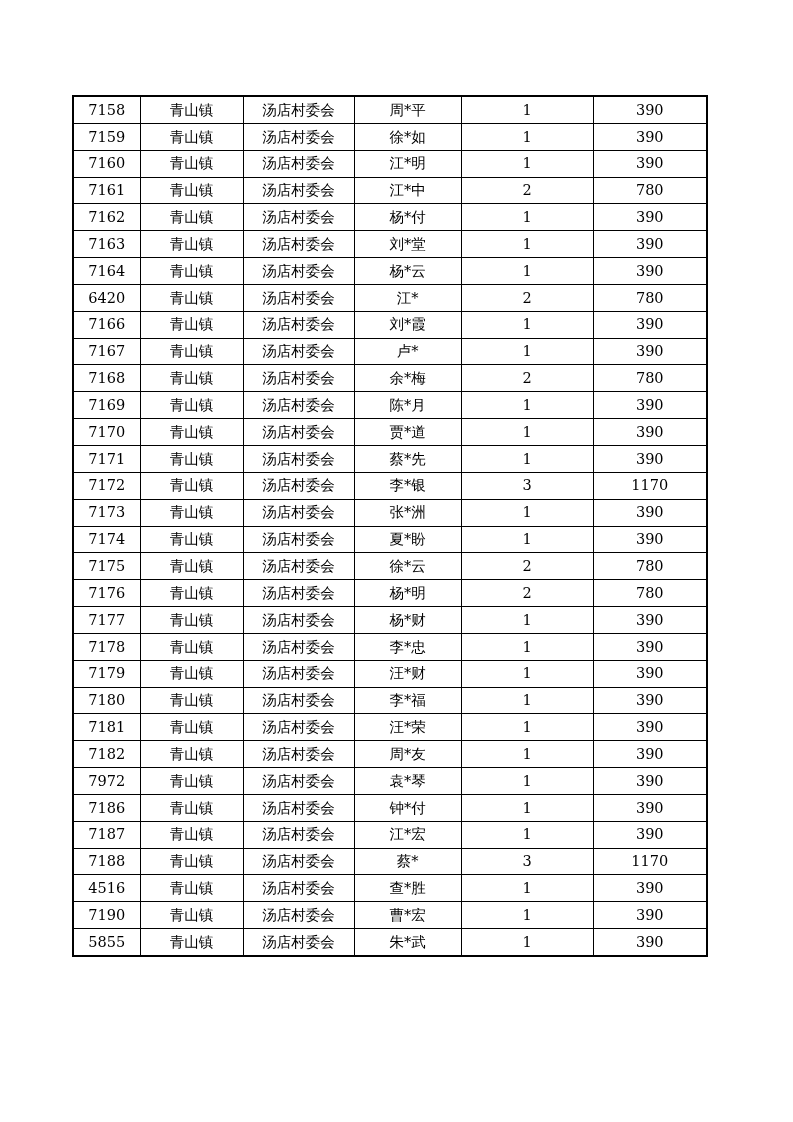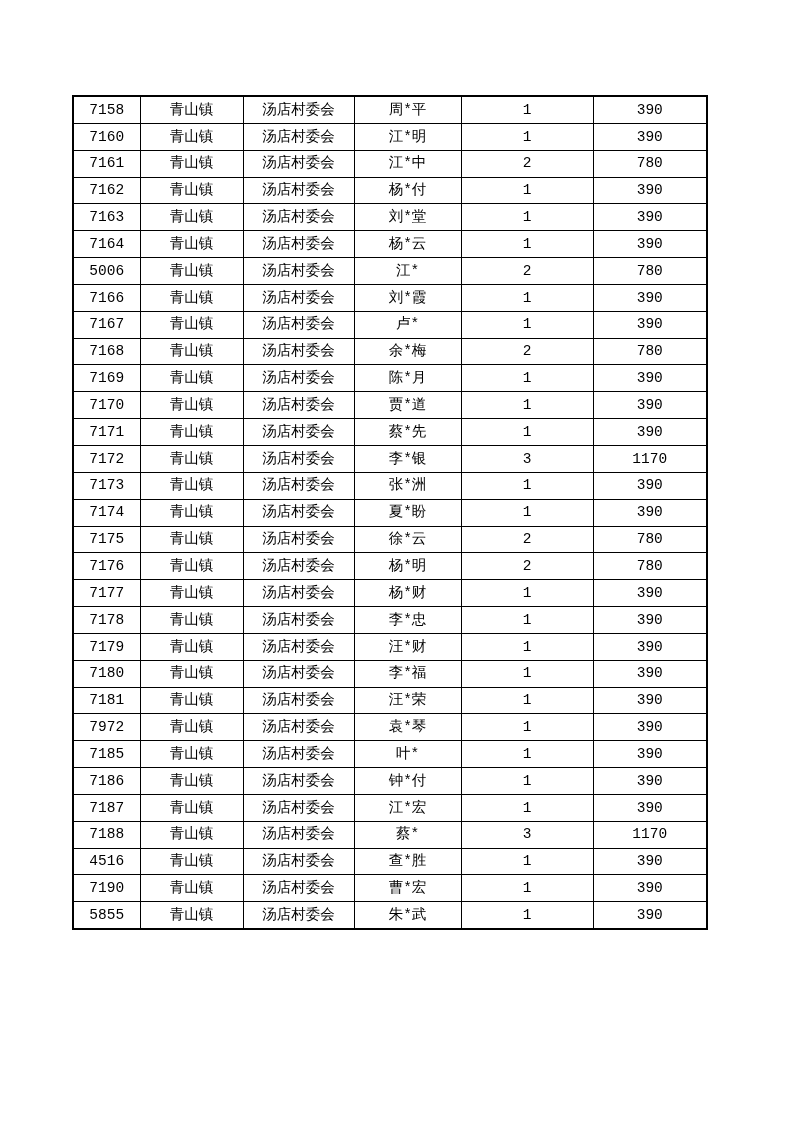--- a/index.html
+++ b/index.html
@@ -17,21 +17,20 @@
     color: #000000;
   }
   table.grid {
     position: absolute;
     left: 72px;
     top: 95px;
     width: 634px;
     border-collapse: collapse;
     table-layout: fixed;
     border: 2px solid #000000;
-    font-family: Liberation Mono, monospace;
   }
   table.grid td {
     border: 1px solid #000000;
     height: 25.85px;
     padding: 0;
     text-align: center;
     vertical-align: middle;
     font-size: 14.5px;
     line-height: 1;
     color: #000000;
@@ -55,20 +54,28 @@
     <tbody id="table-body">
         <tr>
           <td>7158</td>
           <td>青山镇</td>
           <td>汤店村委会</td>
           <td>周*平</td>
           <td>1</td>
           <td>390</td>
         </tr>
         <tr>
+          <td>7159</td>
+          <td>青山镇</td>
+          <td>汤店村委会</td>
+          <td>徐*如</td>
+          <td>1</td>
+          <td>390</td>
+        </tr>
+        <tr>
           <td>7160</td>
           <td>青山镇</td>
           <td>汤店村委会</td>
           <td>江*明</td>
           <td>1</td>
           <td>390</td>
         </tr>
         <tr>
           <td>7161</td>
           <td>青山镇</td>
@@ -95,21 +102,21 @@
         </tr>
         <tr>
           <td>7164</td>
           <td>青山镇</td>
           <td>汤店村委会</td>
           <td>杨*云</td>
           <td>1</td>
           <td>390</td>
         </tr>
         <tr>
-          <td>5006</td>
+          <td>6420</td>
           <td>青山镇</td>
           <td>汤店村委会</td>
           <td>江*</td>
           <td>2</td>
           <td>780</td>
         </tr>
         <tr>
           <td>7166</td>
           <td>青山镇</td>
           <td>汤店村委会</td>
@@ -231,32 +238,32 @@
         </tr>
         <tr>
           <td>7181</td>
           <td>青山镇</td>
           <td>汤店村委会</td>
           <td>汪*荣</td>
           <td>1</td>
           <td>390</td>
         </tr>
         <tr>
+          <td>7182</td>
+          <td>青山镇</td>
+          <td>汤店村委会</td>
+          <td>周*友</td>
+          <td>1</td>
+          <td>390</td>
+        </tr>
+        <tr>
           <td>7972</td>
           <td>青山镇</td>
           <td>汤店村委会</td>
           <td>袁*琴</td>
-          <td>1</td>
-          <td>390</td>
-        </tr>
-        <tr>
-          <td>7185</td>
-          <td>青山镇</td>
-          <td>汤店村委会</td>
-          <td>叶*</td>
           <td>1</td>
           <td>390</td>
         </tr>
         <tr>
           <td>7186</td>
           <td>青山镇</td>
           <td>汤店村委会</td>
           <td>钟*付</td>
           <td>1</td>
           <td>390</td>

